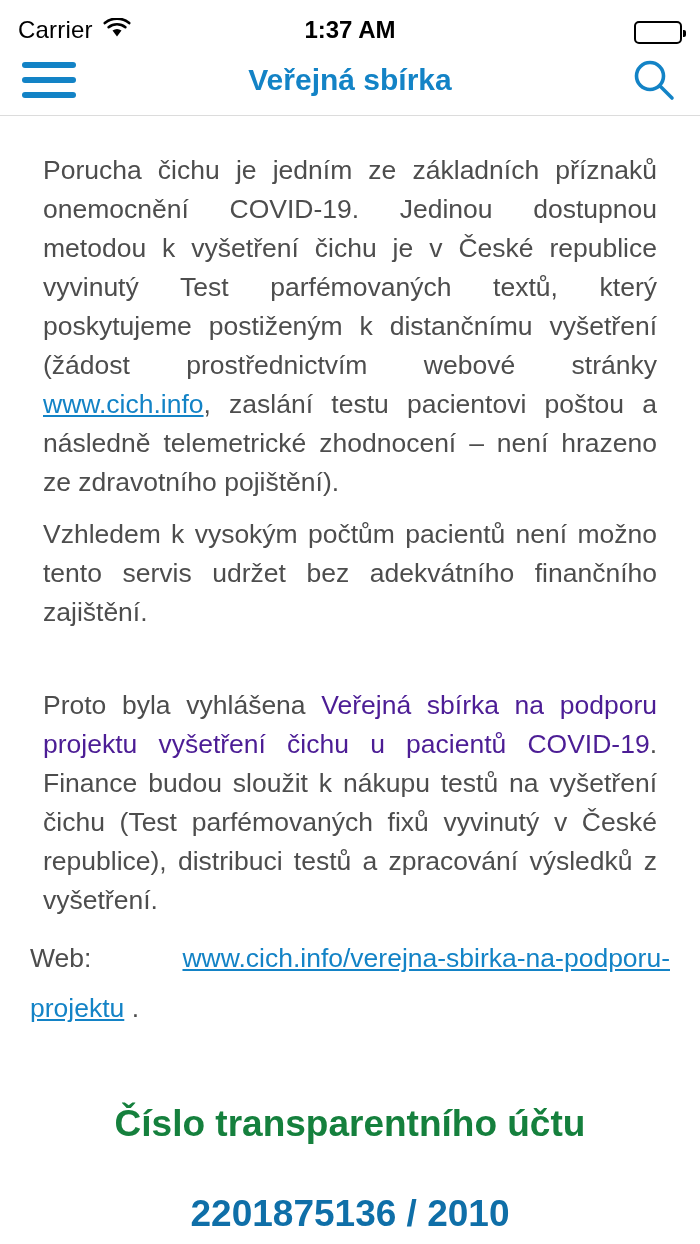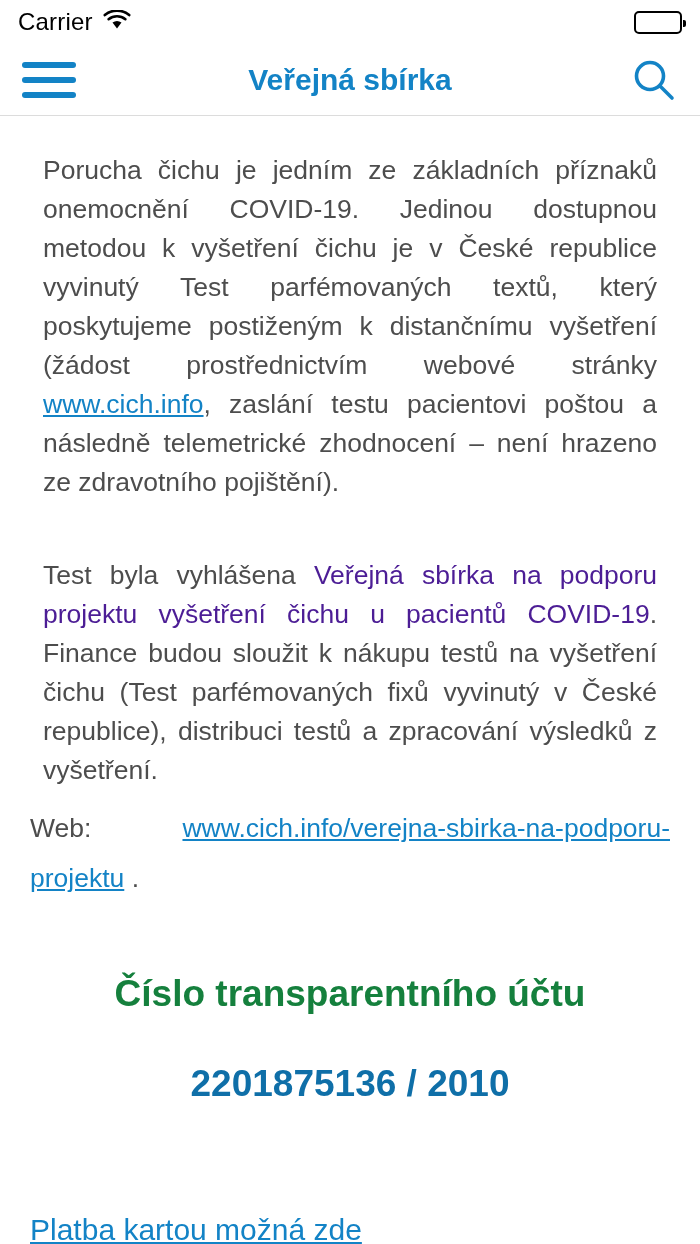--- a/index.html
+++ b/index.html
@@ -10,21 +10,21 @@
     height: 1244px;
     background: #ffffff;
     font-family: "Liberation Sans", sans-serif;
     overflow: hidden;
   }
 
   
   .status-bar {
     height: 44px;
     display: flex;
-    align-items: center;
+    align-items: flex-end;
     padding: 0 18px;
     font-size: 24px;
     color: #000;
     position: relative;
   }
   .status-left {
     display: flex;
     align-items: center;
     gap: 10px;
   }
@@ -180,20 +180,21 @@
   <div class="status-left">
     <span class="carrier-label">Carrier</span>
     <span class="wifi-icon">
       <svg width="28" height="20" viewBox="0 0 28 20">
         <path d="M14 18.5 L9.5 12.6 a7.6 7.6 0 0 1 9 0 Z" fill="#000"></path>
         <path d="M5.6 9.2 a13.2 13.2 0 0 1 16.8 0" stroke="#000" stroke-width="2.6" fill="none" stroke-linecap="round"></path>
         <path d="M1.8 5.1 a18.8 18.8 0 0 1 24.4 0" stroke="#000" stroke-width="2.6" fill="none" stroke-linecap="round"></path>
       </svg>
     </span>
   </div>
+  <div class="status-center">1:37 AM</div>
   <div class="status-right">
     <span class="battery">
       <span class="battery-fill" style="width:100%"></span>
     </span>
   </div>
 </div>
 
 <div class="nav-bar">
   <div class="hamburger">
     <span></span>
@@ -206,24 +207,25 @@
       <circle cx="18" cy="18" r="13.5" stroke="#1383c6" stroke-width="3.6" fill="none"></circle>
       <line x1="28" y1="28" x2="40" y2="40" stroke="#1383c6" stroke-width="3.6" stroke-linecap="round"></line>
     </svg>
   </div>
 </div>
 
 <div class="content">
 
   <p class="body-text"><span>Porucha čichu je jedním ze základních příznaků onemocnění COVID-19. Jedinou dostupnou metodou k vyšetření čichu je v České republice vyvinutý Test parfémovaných textů, který poskytujeme postiženým k distančnímu vyšetření (žádost prostřednictvím webové stránky </span><a class="link" href="#">www.cich.info</a><span>, zaslání testu pacientovi poštou a následně telemetrické zhodnocení – není hrazeno ze zdravotního pojištění).</span></p>
 
+  <p class="body-text">Vzhledem k vysokým počtům pacientů není možno tento servis udržet bez adekvátního finančního zajištění.</p>
 
   <div class="para-gap"></div>
 
-  <p class="body-text"><span>Test byla vyhlášena </span><span class="bold-blue">Veřejná sbírka na podporu projektu vyšetření čichu u pacientů COVID-19</span><span>. Finance budou sloužit k nákupu testů na vyšetření čichu (Test parfémovaných fixů vyvinutý v České republice), distribuci testů a zpracování výsledků z vyšetření.</span></p>
+  <p class="body-text"><span>Proto byla vyhlášena </span><span class="bold-blue">Veřejná sbírka na podporu projektu vyšetření čichu u pacientů COVID-19</span><span>. Finance budou sloužit k nákupu testů na vyšetření čichu (Test parfémovaných fixů vyvinutý v České republice), distribuci testů a zpracování výsledků z vyšetření.</span></p>
 
   <p class="web-line"><span>Web:</span>&nbsp;&nbsp;&nbsp;&nbsp;&nbsp;&nbsp;<a class="link" href="#">www.cich.info/verejna-sbirka-na-podporu-projektu</a> <span>.</span></p>
 
   <h2 class="account-heading">Číslo transparentního účtu</h2>
   <div class="account-number">2201875136 / 2010</div>
 
   <a class="payment-link" href="#">Platba kartou možná zde</a>
   <p class="cut-line">Lze také poslat i Bankovní</p>
 </div>
 

